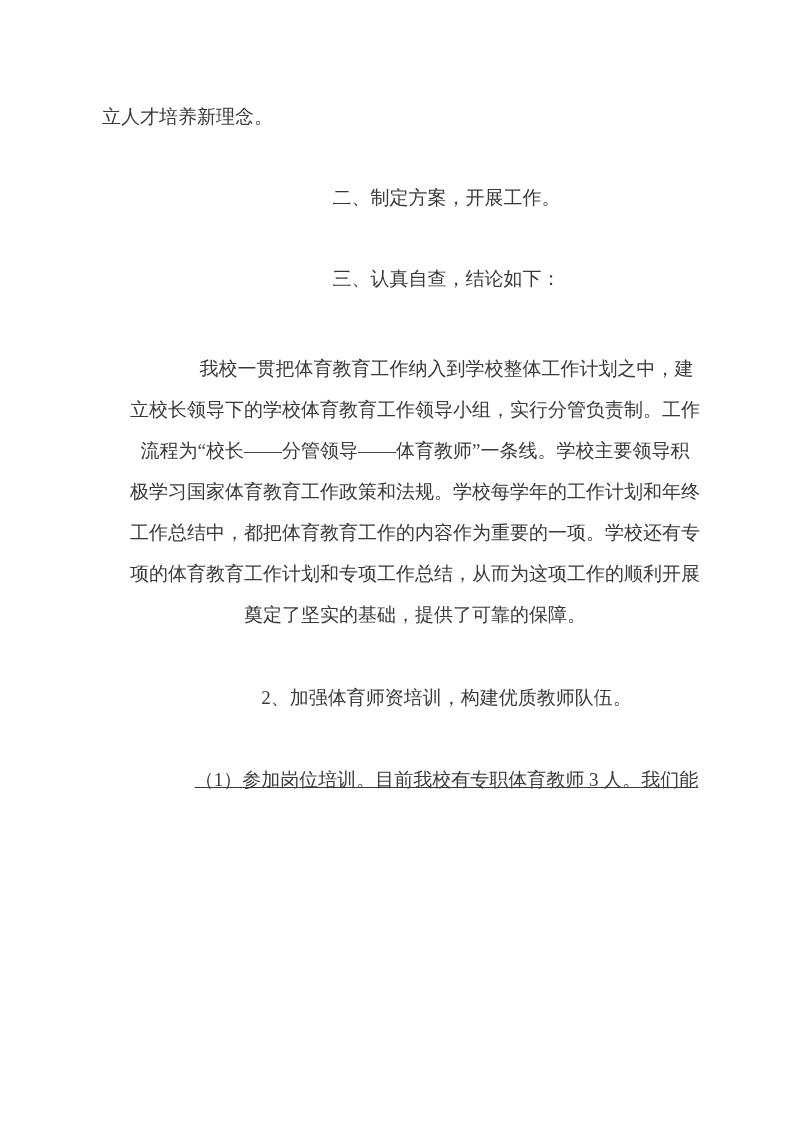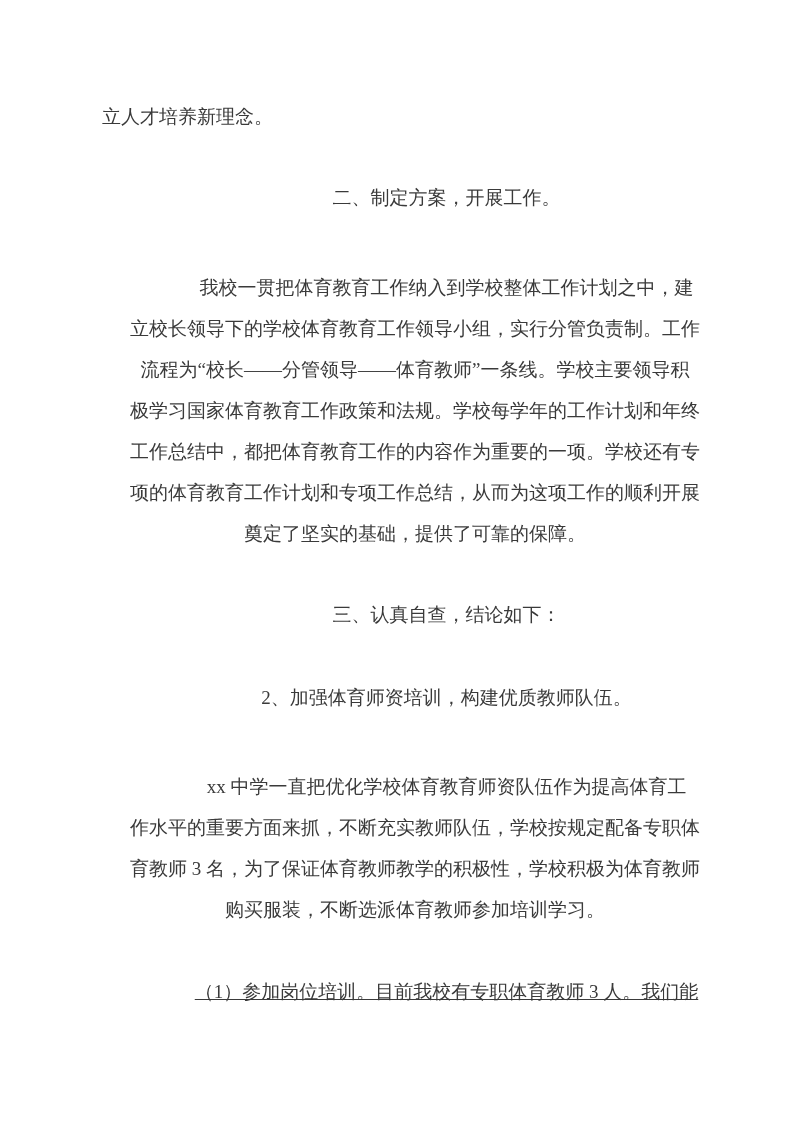--- a/index.html
+++ b/index.html
@@ -42,33 +42,29 @@
 </head>
 <body>
 
 <div class="page">
   <div class="content">
 
     <p class="block">立人才培养新理念。</p>
 
     <p class="block indent mt-h2">二、制定方案，开展工作。</p>
 
+    <p class="block indent mt-h3">三、认真自查，结论如下：</p>
+
     <p class="block indent mt-p2">我校一贯把体育教育工作纳入到学校整体工作计划之中，建
 立校长领导下的学校体育教育工作领导小组，实行分管负责制。工作
 流程为“校长——分管领导——体育教师”一条线。学校主要领导积
 极学习国家体育教育工作政策和法规。学校每学年的工作计划和年终
 工作总结中，都把体育教育工作的内容作为重要的一项。学校还有专
 项的体育教育工作计划和专项工作总结，从而为这项工作的顺利开展
 奠定了坚实的基础，提供了可靠的保障。</p>
 
-    <p class="block indent mt-h3">三、认真自查，结论如下：</p>
-
     <p class="block indent mt-hsub">2、加强体育师资培训，构建优质教师队伍。</p>
 
-    <p class="block indent mt-p3">xx 中学一直把优化学校体育教育师资队伍作为提高体育工
-作水平的重要方面来抓，不断充实教师队伍，学校按规定配备专职体
-育教师 3 名，为了保证体育教师教学的积极性，学校积极为体育教师
-购买服装，不断选派体育教师参加培训学习。</p>
 
     <p class="block indent mt-p4">（1）参加岗位培训。目前我校有专职体育教师 3 人。我们能</p>
 
   </div>
 </div>
 
 </body></html>

